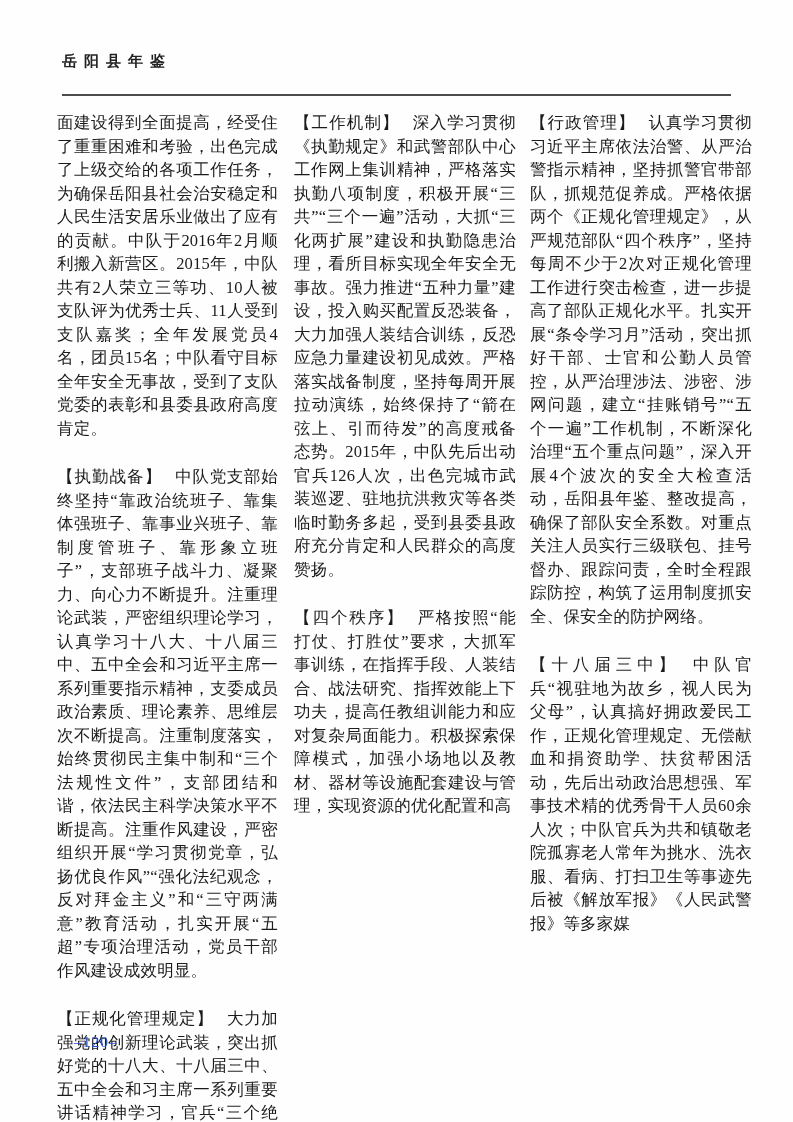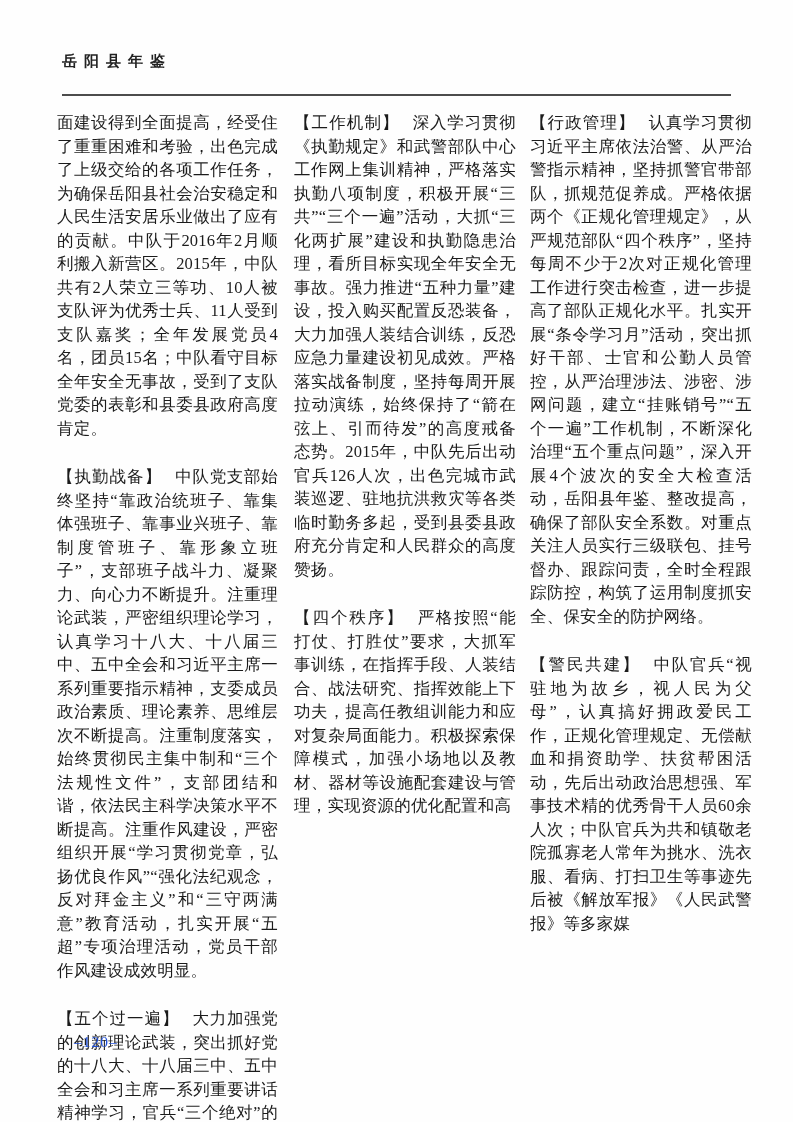--- a/index.html
+++ b/index.html
@@ -44,28 +44,28 @@
 <body>
 
 <div class="page">
 
   <div class="header-title">岳阳县年鉴</div>
   <div class="header-rule"></div>
 
   <div class="col col-1">
     <p class="block"><span>面建设得到全面提高，经受住了重重困难和考验，出色完成了上级交给的各项工作任务，为确保岳阳县社会治安稳定和人民生活安居乐业做出了应有的贡献。中队于2016年2月顺利搬入新营区。2015年，中队共有2人荣立三等功、10人被支队评为优秀士兵、11人受到支队嘉奖；全年发展党员4名，团员15名；中队看守目标全年安全无事故，受到了支队党委的表彰和县委县政府高度肯定。</span></p>
     <p class="block"><span class="sec-head">【执勤战备】</span><span>中队党支部始终坚持“靠政治统班子、靠集体强班子、靠事业兴班子、靠制度管班子、靠形象立班子”，支部班子战斗力、凝聚力、向心力不断提升。注重理论武装，严密组织理论学习，认真学习十八大、十八届三中、五中全会和习近平主席一系列重要指示精神，支委成员政治素质、理论素养、思维层次不断提高。注重制度落实，始终贯彻民主集中制和“三个法规性文件”，支部团结和谐，依法民主科学决策水平不断提高。注重作风建设，严密组织开展“学习贯彻党章，弘扬优良作风”“强化法纪观念，反对拜金主义”和“三守两满意”教育活动，扎实开展“五超”专项治理活动，党员干部作风建设成效明显。</span></p>
-    <p class="block"><span class="sec-head">【五个过一遍】</span><span>大力加强党的创新理论武装，突出抓好党的十八大、十八届三中、五中全会和习主席一系列重要讲话精神学习，官兵“三个绝对”的思想根基更加牢固。扎实开展基本人生观教育</span></p>
+    <p class="block"><span class="sec-head">【正规化管理规定】</span><span>大力加强党的创新理论武装，突出抓好党的十八大、十八届三中、五中全会和习主席一系列重要讲话精神学习，官兵“三个绝对”的思想根基更加牢固。扎实开展基本人生观教育</span></p>
   </div>
 
   <div class="col col-2">
     <p class="block"><span class="sec-head">【工作机制】</span><span>深入学习贯彻《执勤规定》和武警部队中心工作网上集训精神，严格落实执勤八项制度，积极开展“三共”“三个一遍”活动，大抓“三化两扩展”建设和执勤隐患治理，看所目标实现全年安全无事故。强力推进“五种力量”建设，投入购买配置反恐装备，大力加强人装结合训练，反恐应急力量建设初见成效。严格落实战备制度，坚持每周开展拉动演练，始终保持了“箭在弦上、引而待发”的高度戒备态势。2015年，中队先后出动官兵126人次，出色完城市武装巡逻、驻地抗洪救灾等各类临时勤务多起，受到县委县政府充分肯定和人民群众的高度赞扬。</span></p>
     <p class="block"><span class="sec-head">【四个秩序】</span><span>严格按照“能打仗、打胜仗”要求，大抓军事训练，在指挥手段、人装结合、战法研究、指挥效能上下功夫，提高任教组训能力和应对复杂局面能力。积极探索保障模式，加强小场地以及教材、器材等设施配套建设与管理，实现资源的优化配置和高</span></p>
   </div>
 
   <div class="col col-3">
     <p class="block"><span class="sec-head">【行政管理】</span><span>认真学习贯彻习近平主席依法治警、从严治警指示精神，坚持抓警官带部队，抓规范促养成。严格依据两个《正规化管理规定》，从严规范部队“四个秩序”，坚持每周不少于2次对正规化管理工作进行突击检查，进一步提高了部队正规化水平。扎实开展“条令学习月”活动，突出抓好干部、士官和公勤人员管控，从严治理涉法、涉密、涉网问题，建立“挂账销号”“五个一遍”工作机制，不断深化治理“五个重点问题”，深入开展4个波次的安全大检查活动，岳阳县年鉴、整改提高，确保了部队安全系数。对重点关注人员实行三级联包、挂号督办、跟踪问责，全时全程跟踪防控，构筑了运用制度抓安全、保安全的防护网络。</span></p>
-    <p class="block"><span class="sec-head">【警民共建】</span><span>中队官兵“视驻地为故乡，视人民为父母”，认真搞好拥政爱民工作，正规化管理规定、无偿献血和捐资助学、扶贫帮困活动，先后出动政治思想强、军事技术精的优秀骨干人员60余人次；中队官兵为共和镇敬老院孤寡老人常年为挑水、洗衣服、看病、打扫卫生等事迹先后被《解放军报》《人民武警报》等多家媒</span></p>
+    <p class="block"><span class="sec-head">【十八届三中】</span><span>中队官兵“视驻地为故乡，视人民为父母”，认真搞好拥政爱民工作，正规化管理规定、无偿献血和捐资助学、扶贫帮困活动，先后出动政治思想强、军事技术精的优秀骨干人员60余人次；中队官兵为共和镇敬老院孤寡老人常年为挑水、洗衣服、看病、打扫卫生等事迹先后被《解放军报》《人民武警报》等多家媒</span></p>
   </div>
 
   <div class="page-number">–120–</div>
 
 </div>
 
 </body></html>

